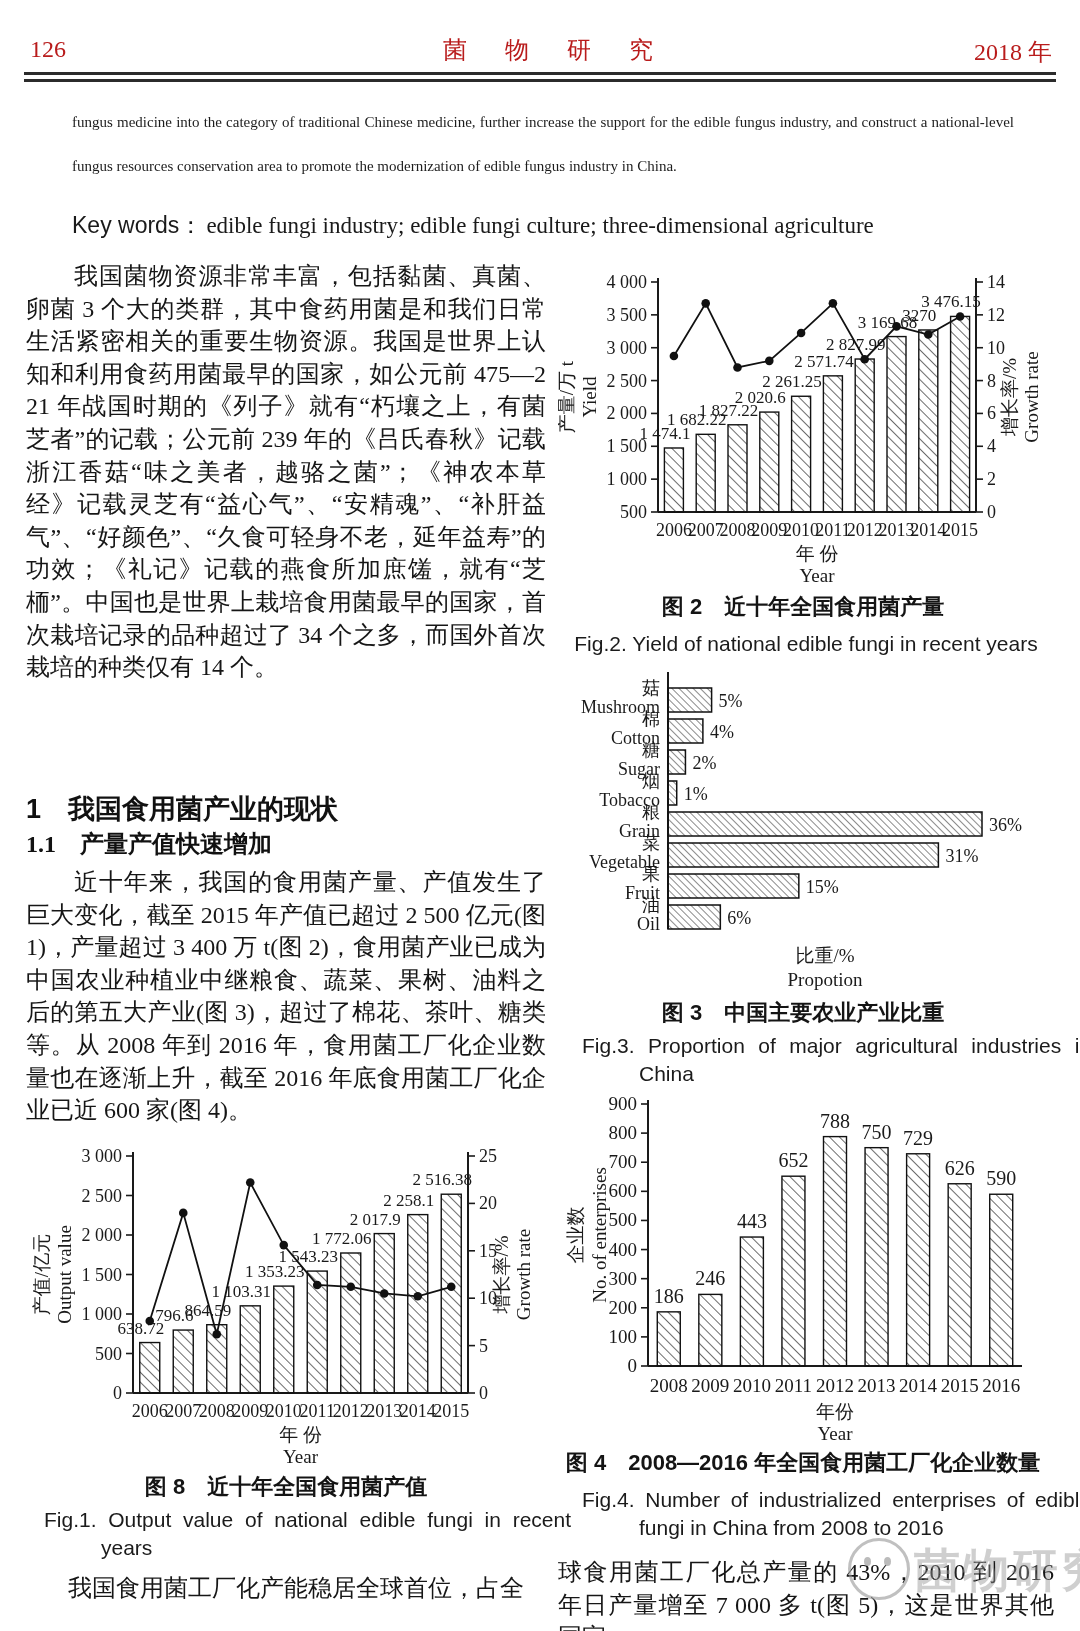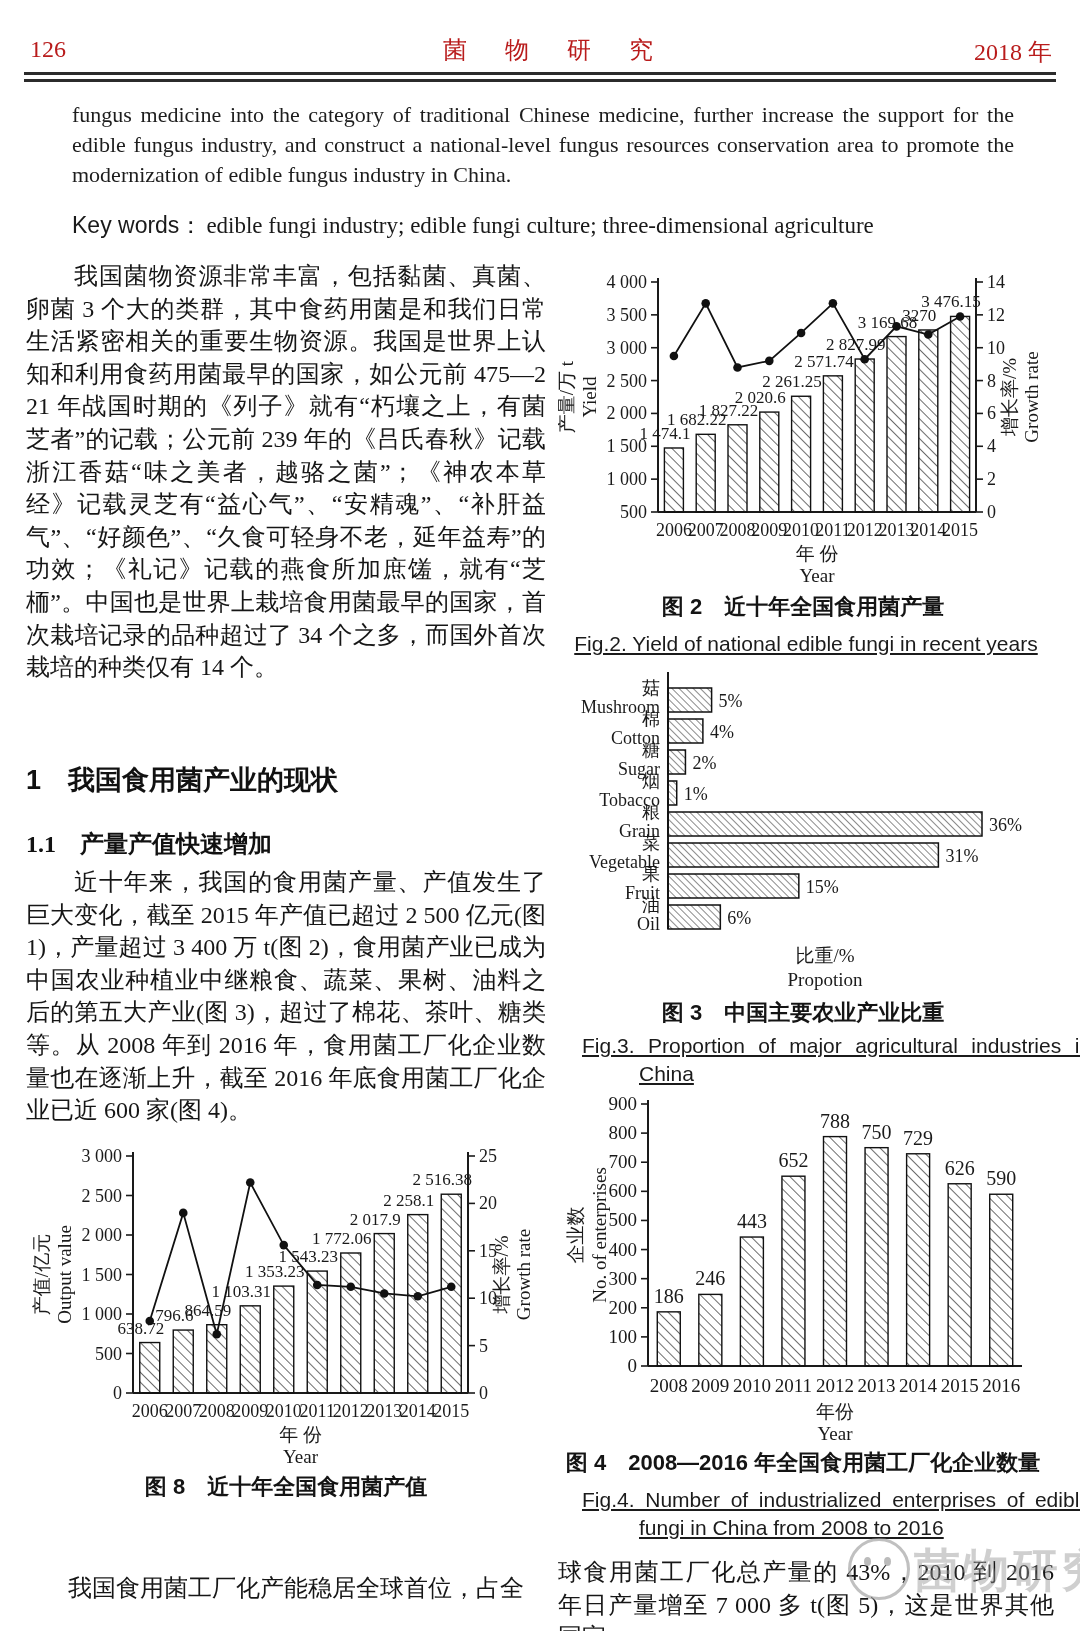--- a/index.html
+++ b/index.html
@@ -4,31 +4,31 @@
 <style>
   html,body{margin:0;padding:0;background:#e8e8e8;}
   #page{position:relative;width:1080px;height:1631px;background:#ffffff;margin:0 auto;
         overflow:hidden;color:#1a1a1a;font-family:"Liberation Serif","DejaVu Serif",serif;}
   .abs{position:absolute;}
   
   .hdr{font-size:24px;color:#b91c1c;}
   .hdr-center{letter-spacing:16px;}
   .rule{border-top:3px solid #2b2b2b;border-bottom:3px solid #2b2b2b;height:4px;}
   
-  .eng{font-size:22px;line-height:30px;text-align:justify;color:#1d1d1d;}
+  .eng{font-size:15px;line-height:44px;text-align:justify;color:#1d1d1d;}
   .kw-label{font-family:"Liberation Sans","DejaVu Sans",sans-serif;font-weight:400;font-size:23px;}
   .kw-text{font-size:23px;}
   
   .cn{font-size:24px;line-height:32.6px;text-align:justify;word-break:break-all;color:#161616;}
   .indent{text-indent:2em;}
-  .h1{font-family:"Liberation Sans","DejaVu Sans",sans-serif;font-weight:700;font-size:27px;color:#111;}
+  .h1{font-family:"Liberation Sans","DejaVu Sans",sans-serif;font-weight:700;font-size:27px;color:#111;margin-top:29px;}
   .h2{font-family:"Liberation Sans","DejaVu Sans",sans-serif;font-weight:700;font-size:24px;color:#111;}
   
   .cap-zh{font-family:"Liberation Sans","DejaVu Sans",sans-serif;font-weight:700;font-size:22px;text-align:center;color:#141414;}
-  .cap-en{font-family:"Liberation Sans","DejaVu Sans",sans-serif;font-size:21px;line-height:27.5px;color:#1b1b1b;text-align:justify;text-decoration:underline;}
+  .cap-en{font-family:"Liberation Sans","DejaVu Sans",sans-serif;font-size:21px;line-height:27.5px;color:#1b1b1b;text-align:justify;}
   .hang{padding-left:57px;text-indent:-57px;}
   
   .chart svg text{font-family:"Liberation Serif","DejaVu Serif",serif;fill:#1a1a1a;}
   
   .wm{pointer-events:none;}
   .wm-face{position:absolute;left:2px;top:14px;width:56px;height:56px;border:3px solid rgba(150,150,150,.6);
            border-radius:50%;}
   .wm-eye{position:absolute;width:7px;height:9px;border-radius:50%;background:rgba(150,150,150,.65);top:16px;}
   .wm-text{position:absolute;left:68px;top:16px;font-size:46px;font-weight:700;letter-spacing:3px;
            color:rgba(148,148,148,.45);font-family:"Liberation Sans","DejaVu Sans",sans-serif;white-space:nowrap;}
@@ -133,20 +133,21 @@
         <circle cx="389.75" cy="164.304" r="4.3" fill="#111"></circle>
         <circle cx="423.25" cy="154.824" r="4.3" fill="#111"></circle>
         <text x="272.5" y="309" font-size="19" text-anchor="middle" fill="#1a1a1a">年  份</text>
         <text x="272.5" y="331" font-size="19" text-anchor="middle" fill="#1a1a1a">Year</text>
         <text transform="translate(20 142.5) rotate(-90)" font-size="19" text-anchor="middle" fill="#1a1a1a">产值/亿元</text>
         <text transform="translate(43 142.5) rotate(-90)" font-size="19" text-anchor="middle" fill="#1a1a1a">Output value</text>
         <text transform="translate(480 142.5) rotate(-90)" font-size="19" text-anchor="middle" fill="#1a1a1a">增长率/%</text>
         <text transform="translate(502 142.5) rotate(-90)" font-size="19" text-anchor="middle" fill="#1a1a1a">Growth rate</text>
       </svg></div>
   <div class="abs cap-zh" style="left:26px;top:1472px;width:520px;">图 8　近十年全国食用菌产值</div>
+  <div class="abs cap-en hang" style="left:44px;top:1506px;width:470px;">Fig.1. Output value of national edible fungi in recent years</div>
 
   <div class="abs cn indent" style="left:20px;top:1572px;width:520px;">我国食用菌工厂化产能稳居全球首位，占全</div>
 
   <div class="abs chart" style="left:558px;top:256px;"><svg width="490" height="332" viewBox="0 0 490 332">
         <defs>
           <pattern id="hfig2" width="7" height="7" patternUnits="userSpaceOnUse" patternTransform="rotate(-45)">
             <line x1="0" y1="0" x2="0" y2="7" stroke="#3c3c3c" stroke-width="1.5"></line>
           </pattern>
         </defs>
         <line x1="100" y1="22" x2="100" y2="256" stroke="#1a1a1a" stroke-width="2"></line>

